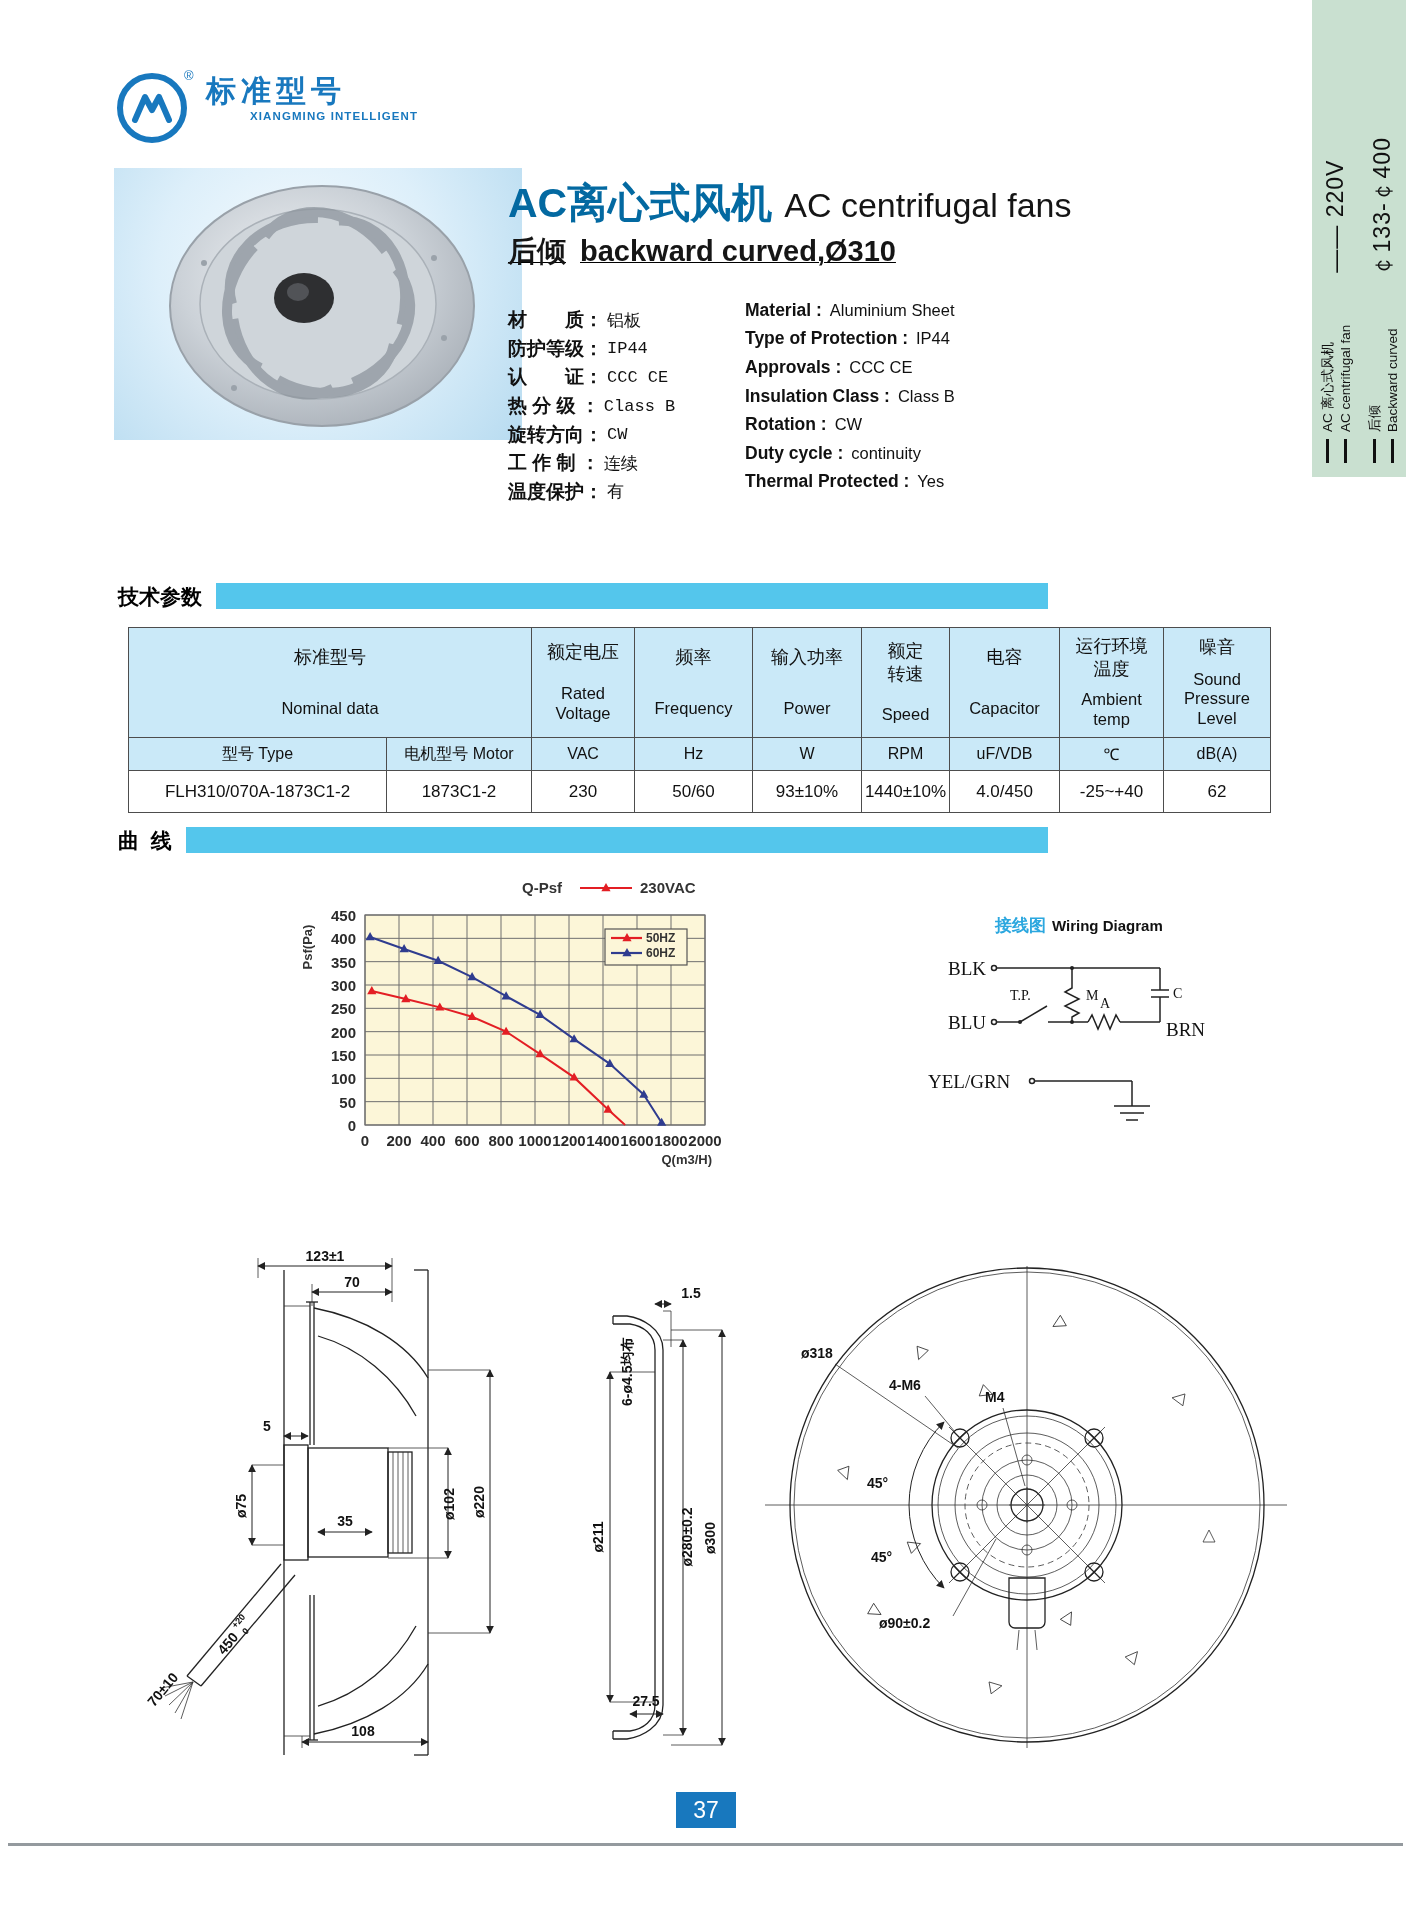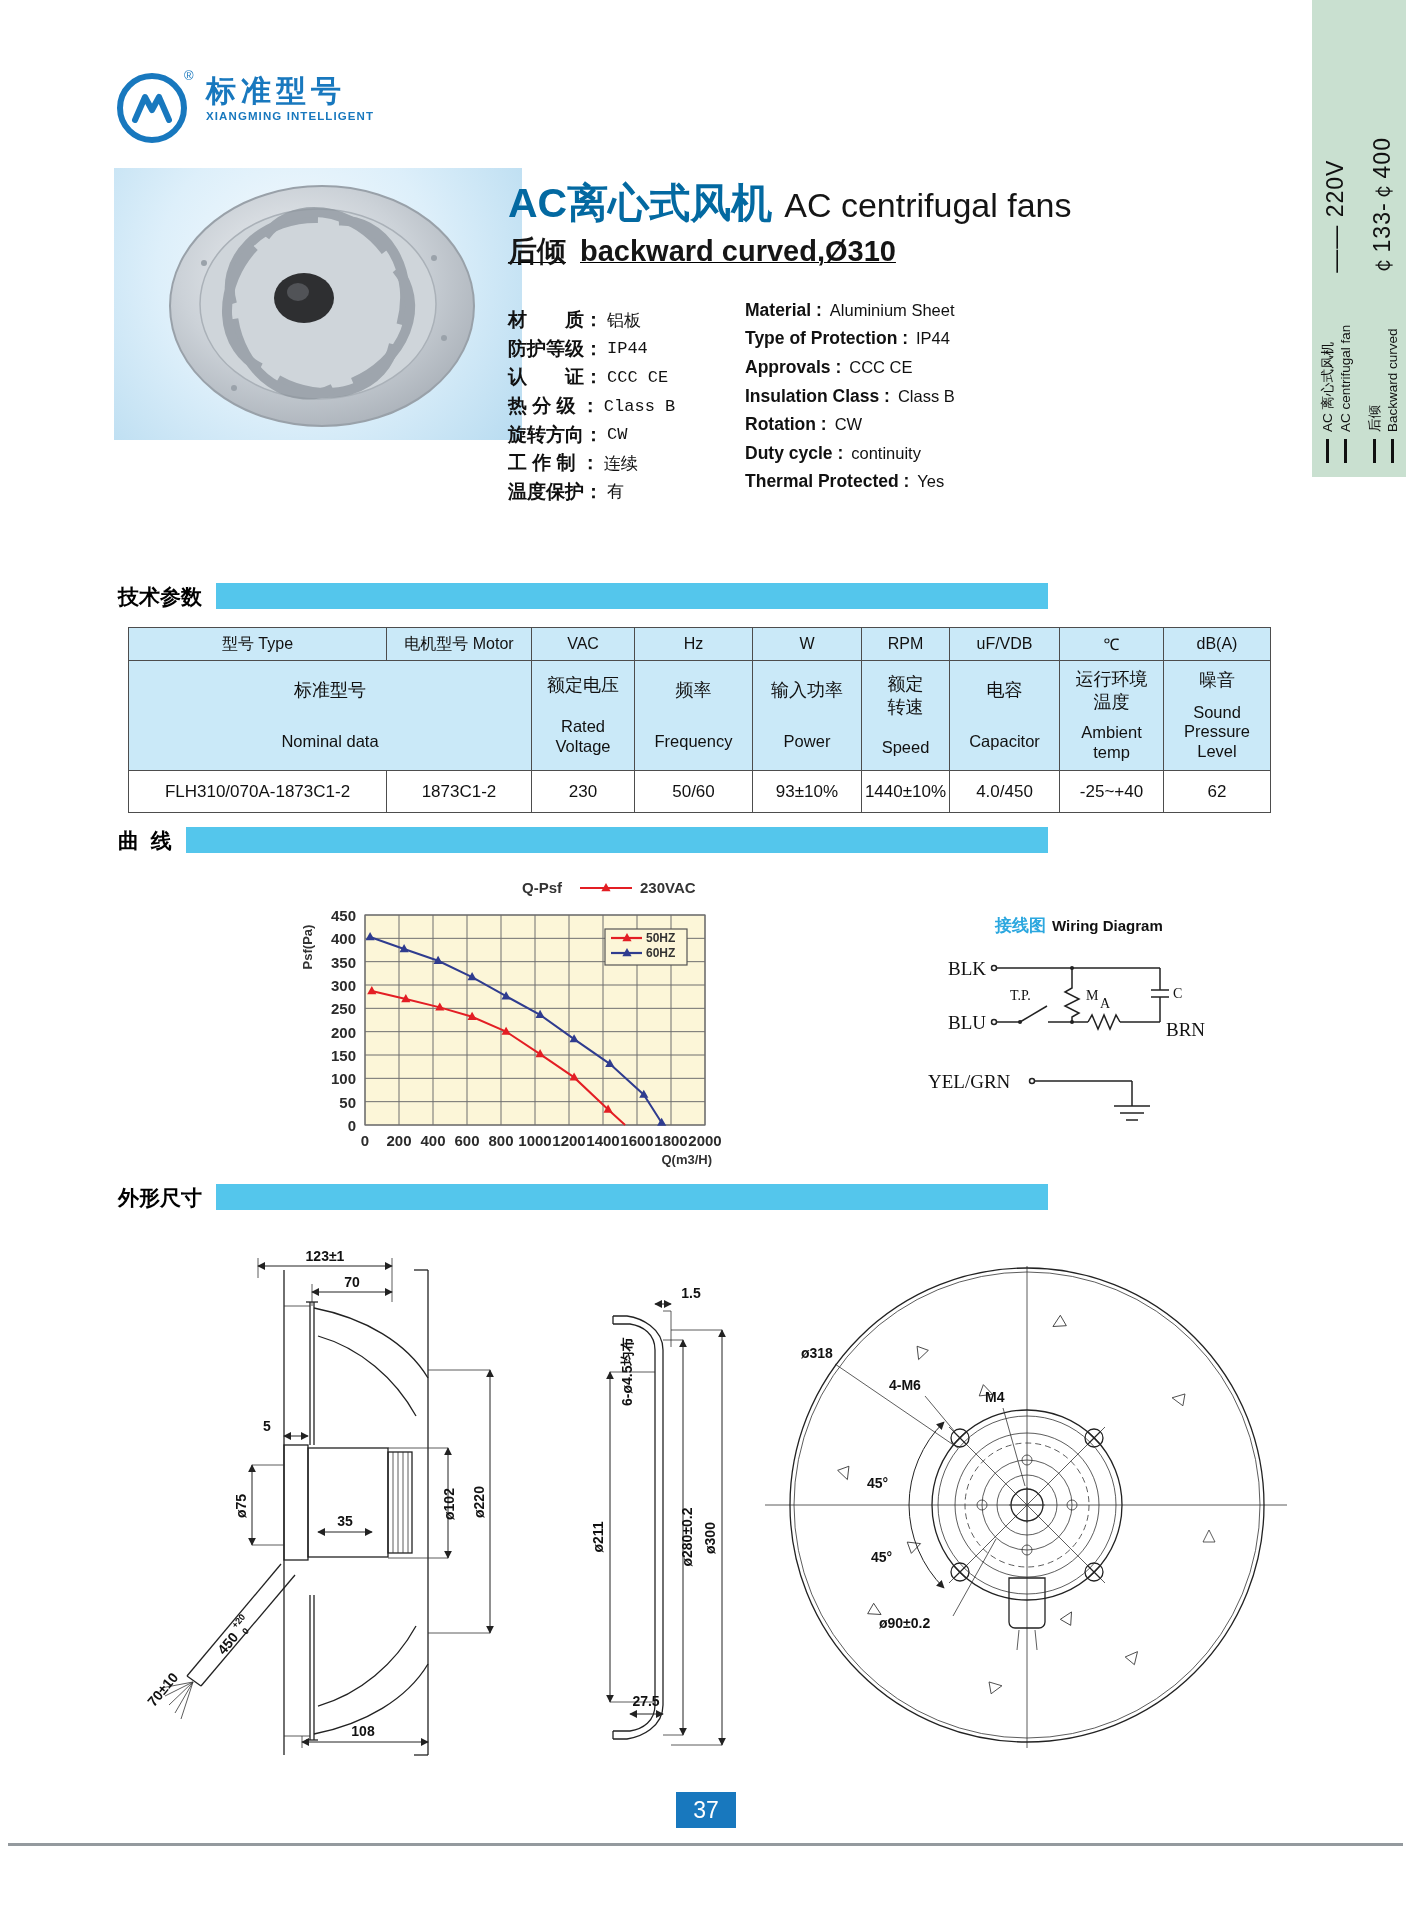--- a/index.html
+++ b/index.html
@@ -4,21 +4,21 @@
 <style>
   html,body{margin:0;padding:0;background:#e8e8e8;}
   .page{position:relative;width:1411px;height:1914px;background:#ffffff;
         font-family:"Liberation Sans",sans-serif;overflow:hidden;}
   .abs{position:absolute;}
 
   
   .logo{left:112px;top:66px;display:flex;align-items:flex-start;gap:12px;}
   .logo-text{padding-top:10px;}
   .logo-cn{font-size:30px;font-weight:bold;color:#1878be;letter-spacing:5px;line-height:1;}
-  .logo-en{font-size:11.5px;font-weight:bold;color:#1878be;letter-spacing:1.1px;margin-top:4px;}
+  .logo-en{font-size:11.5px;font-weight:bold;color:#1878be;letter-spacing:1.1px;margin-top:4px;margin-left:44px;}
 
   
   .photo{left:114px;top:168px;width:408px;height:272px;
          background:radial-gradient(circle at 45% 38%, #f6fbfe 0%, #ddeffa 50%, #b7dbf0 100%);}
 
   
   .title1{left:508px;top:176px;white-space:nowrap;}
   .t-cn{color:#0369a1;font-size:41px;font-weight:bold;}
   .t-en{color:#151515;font-size:34px;margin-left:12px;}
   .title2{left:508px;top:232px;white-space:nowrap;text-decoration:underline;}
@@ -241,86 +241,86 @@
         <col style="width:145px">
         <col style="width:103px">
         <col style="width:118px">
       <col style="width:109px">
         <col style="width:88px">
         <col style="width:110px">
         <col style="width:104px">
         <col style="width:107px">
     </colgroup>
     <tbody>
-        <tr style="height:33px">
+        <tr style="height:110px">
+      <td class="hd" colspan="2">
+        <div class="hcell">
+              <span class="h-cn">标准型号</span>
+              <span class="h-en">Nominal data</span>
+            </div>
+      </td>
+      <td class="hd">
+            <div class="hcell">
+              <span class="h-cn">额定电压</span>
+              <span class="h-en">Rated
+Voltage</span>
+            </div>
+          </td>
+      <td class="hd">
+            <div class="hcell">
+              <span class="h-cn">频率</span>
+              <span class="h-en">Frequency</span>
+            </div>
+          </td>
+      <td class="hd">
+            <div class="hcell">
+              <span class="h-cn">输入功率</span>
+              <span class="h-en">Power</span>
+            </div>
+          </td>
+      <td class="hd">
+            <div class="hcell">
+              <span class="h-cn">额定
+转速</span>
+              <span class="h-en">Speed</span>
+            </div>
+          </td>
+      <td class="hd">
+            <div class="hcell">
+              <span class="h-cn">电容</span>
+              <span class="h-en">Capacitor</span>
+            </div>
+          </td>
+      <td class="hd">
+            <div class="hcell">
+              <span class="h-cn">运行环境
+温度</span>
+              <span class="h-en">Ambient
+temp</span>
+            </div>
+          </td>
+      <td class="hd">
+            <div class="hcell">
+              <span class="h-cn">噪音</span>
+              <span class="h-en">Sound
+Pressure
+Level</span>
+            </div>
+          </td>
+    </tr>
+    <tr style="height:33px">
       <td class="hd sub">型号 Type</td>
       <td class="hd sub">电机型号 Motor</td>
       <td class="hd sub">VAC</td>
       <td class="hd sub">Hz</td>
       <td class="hd sub">W</td>
       <td class="hd sub">RPM</td>
       <td class="hd sub">uF/VDB</td>
       <td class="hd sub">℃</td>
       <td class="hd sub">dB(A)</td>
-    </tr>
-    <tr style="height:110px">
-      <td class="hd" colspan="2">
-        <div class="hcell">
-              <span class="h-cn">标准型号</span>
-              <span class="h-en">Nominal data</span>
-            </div>
-      </td>
-      <td class="hd">
-            <div class="hcell">
-              <span class="h-cn">额定电压</span>
-              <span class="h-en">Rated
-Voltage</span>
-            </div>
-          </td>
-      <td class="hd">
-            <div class="hcell">
-              <span class="h-cn">频率</span>
-              <span class="h-en">Frequency</span>
-            </div>
-          </td>
-      <td class="hd">
-            <div class="hcell">
-              <span class="h-cn">输入功率</span>
-              <span class="h-en">Power</span>
-            </div>
-          </td>
-      <td class="hd">
-            <div class="hcell">
-              <span class="h-cn">额定
-转速</span>
-              <span class="h-en">Speed</span>
-            </div>
-          </td>
-      <td class="hd">
-            <div class="hcell">
-              <span class="h-cn">电容</span>
-              <span class="h-en">Capacitor</span>
-            </div>
-          </td>
-      <td class="hd">
-            <div class="hcell">
-              <span class="h-cn">运行环境
-温度</span>
-              <span class="h-en">Ambient
-temp</span>
-            </div>
-          </td>
-      <td class="hd">
-            <div class="hcell">
-              <span class="h-cn">噪音</span>
-              <span class="h-en">Sound
-Pressure
-Level</span>
-            </div>
-          </td>
     </tr>
     <tr style="height:42px">
       <td class="dval">FLH310/070A-1873C1-2</td>
       <td class="dval">1873C1-2</td>
       <td class="dval">230</td>
       <td class="dval">50/60</td>
       <td class="dval">93±10%</td>
       <td class="dval">1440±10%</td>
       <td class="dval">4.0/450</td>
       <td class="dval">-25~+40</td>
@@ -444,24 +444,20 @@
     <circle cx="112" cy="133" r="2.5" class="wire"></circle>
     <line x1="115" y1="133" x2="212" y2="133" class="wire"></line>
     <line x1="212" y1="133" x2="212" y2="158" class="wire"></line>
     <g>
       <line x1="194" y1="158" x2="230" y2="158" class="wire"></line>
       <line x1="200" y1="165" x2="224" y2="165" class="wire"></line>
       <line x1="206" y1="172" x2="218" y2="172" class="wire"></line>
     </g>
   </svg>
 
-  <div class="abs sec" style="top:1184px;">
-    <span class="sec-title">外形尺寸</span>
-    <span class="sec-bar"></span>
-  </div>
 
   <svg class="abs" style="left:135px;top:1248px;" width="1170" height="530">
     <defs>
       <marker id="ar" viewBox="0 0 10 10" refX="9" refY="5" markerWidth="8" markerHeight="8" orient="auto-start-reverse">
         <path d="M0,0 L10,5 L0,10 Z" fill="#222"></path>
       </marker>
     </defs>
 
     <g>
       <line x1="123" y1="18" x2="257" y2="18" class="dim" marker-start="url(#ar)" marker-end="url(#ar)"></line>

